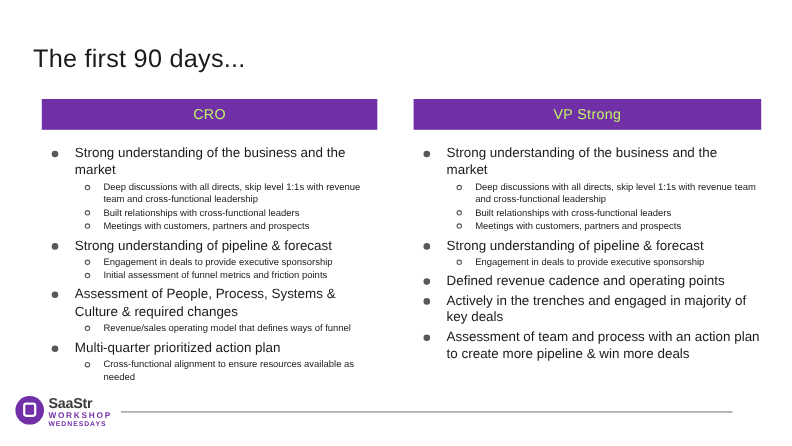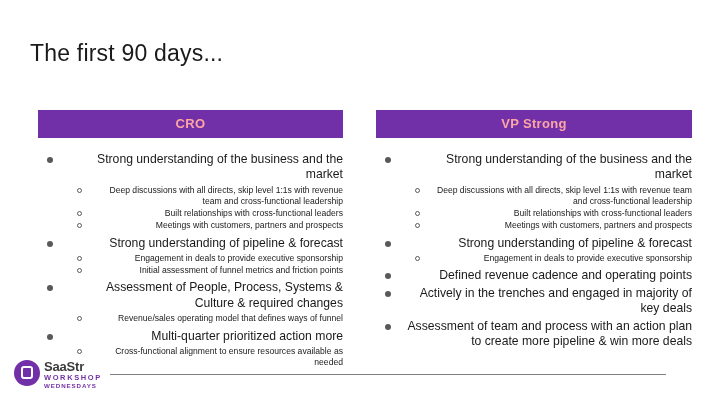--- a/index.html
+++ b/index.html
@@ -32,34 +32,32 @@
 
   .column {
     position: absolute;
     top: 90px;
   }
   .col-left  { left: 38px;  width: 305px; }
   .col-right { left: 376px; width: 316px; }
 
   .col-header {
     background: #7230a8;
-    color: #fca5a5;
+    color: #bef264;
     text-align: center;
-    font-weight: bold;
+    font-weight: normal;
     font-size: 13px;
     padding: 6px 0 7px 0;
     letter-spacing: 0.3px;
-    margin-top: 20px;
   }
 
   ul.lvl1 {
     list-style: none;
     margin: 14px 0 0 0;
     padding: 0;
-    text-align: right;
   }
   ul.lvl1 > li.bullet1 {
     position: relative;
     padding-left: 30px;
     margin-bottom: 2px;
     font-size: 12.2px;
     line-height: 1.27;
     color: #1a1a1a;
   }
   ul.lvl1 > li.bullet1 > .b1dot {
@@ -207,21 +205,21 @@
         <span>Assessment of People, Process, Systems &amp; Culture &amp; required changes</span>
         <ul class="lvl2">
           <li class="bullet2">
             <span class="b2dot"></span>
             <span>Revenue/sales operating model that defines ways of funnel</span>
           </li>
         </ul>
       </li>
       <li class="bullet1">
         <span class="b1dot"></span>
-        <span>Multi-quarter prioritized action more</span>
+        <span>Multi-quarter prioritized action plan</span>
         <ul class="lvl2">
           <li class="bullet2">
             <span class="b2dot"></span>
             <span>Cross-functional alignment to ensure resources available as needed</span>
           </li>
         </ul>
       </li>
     </ul>
   </div>
 

